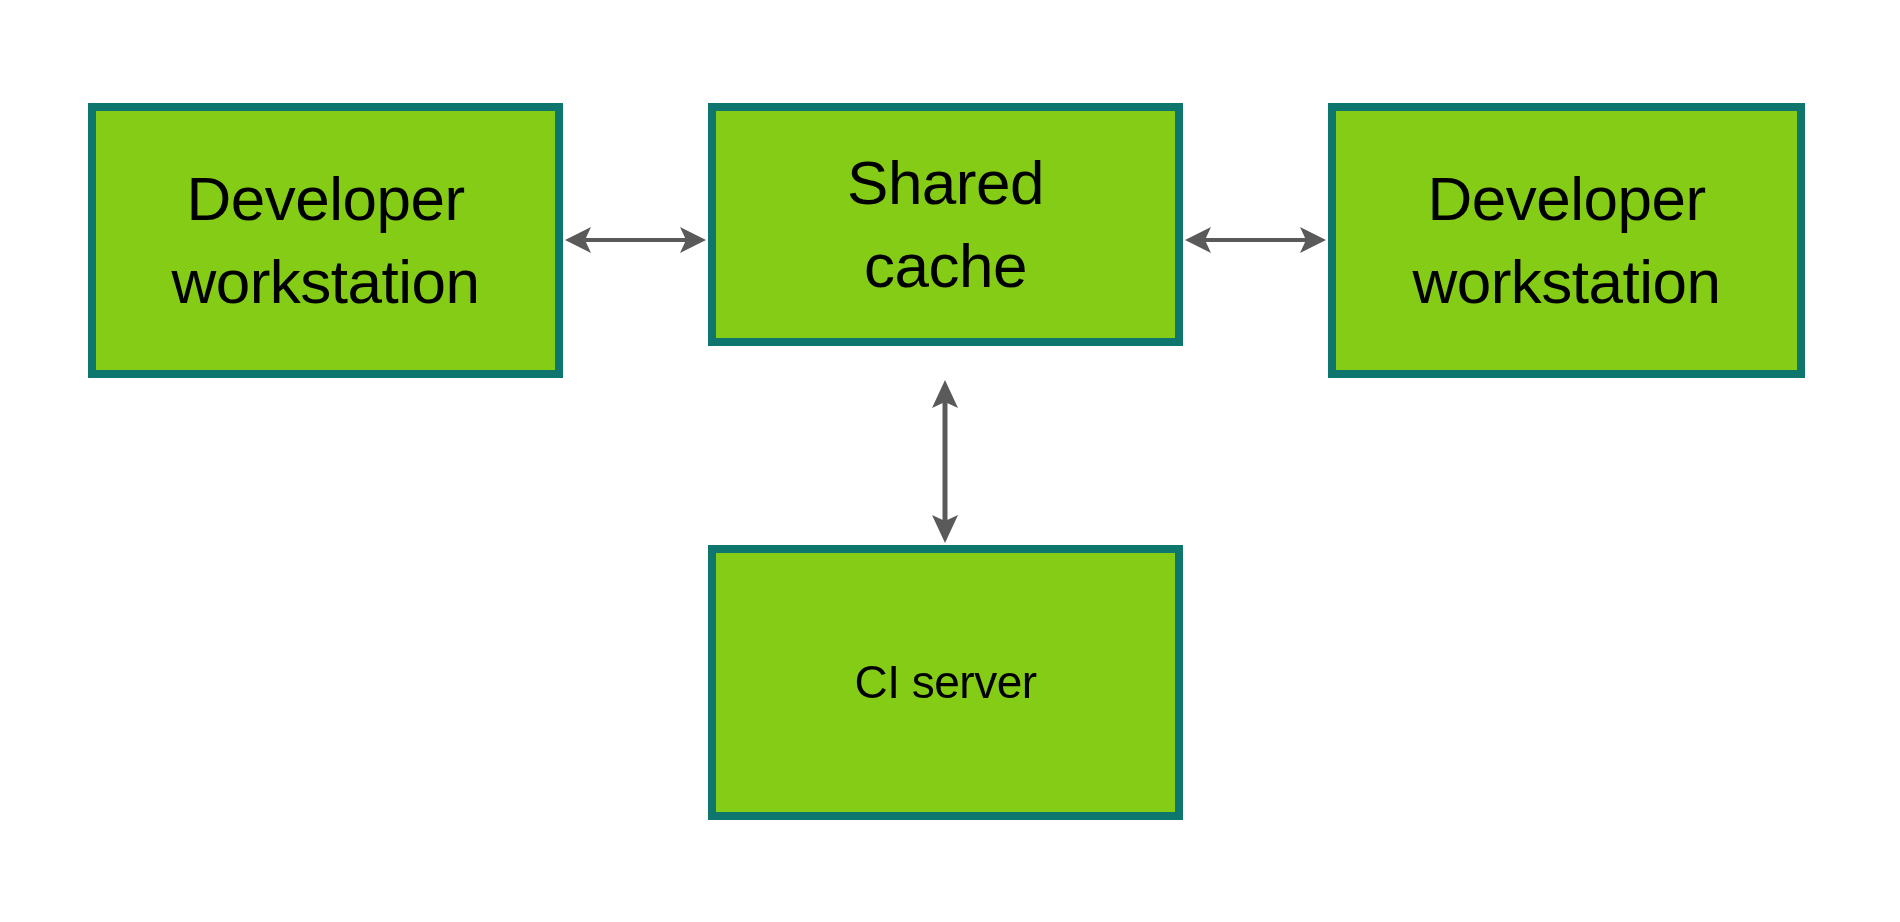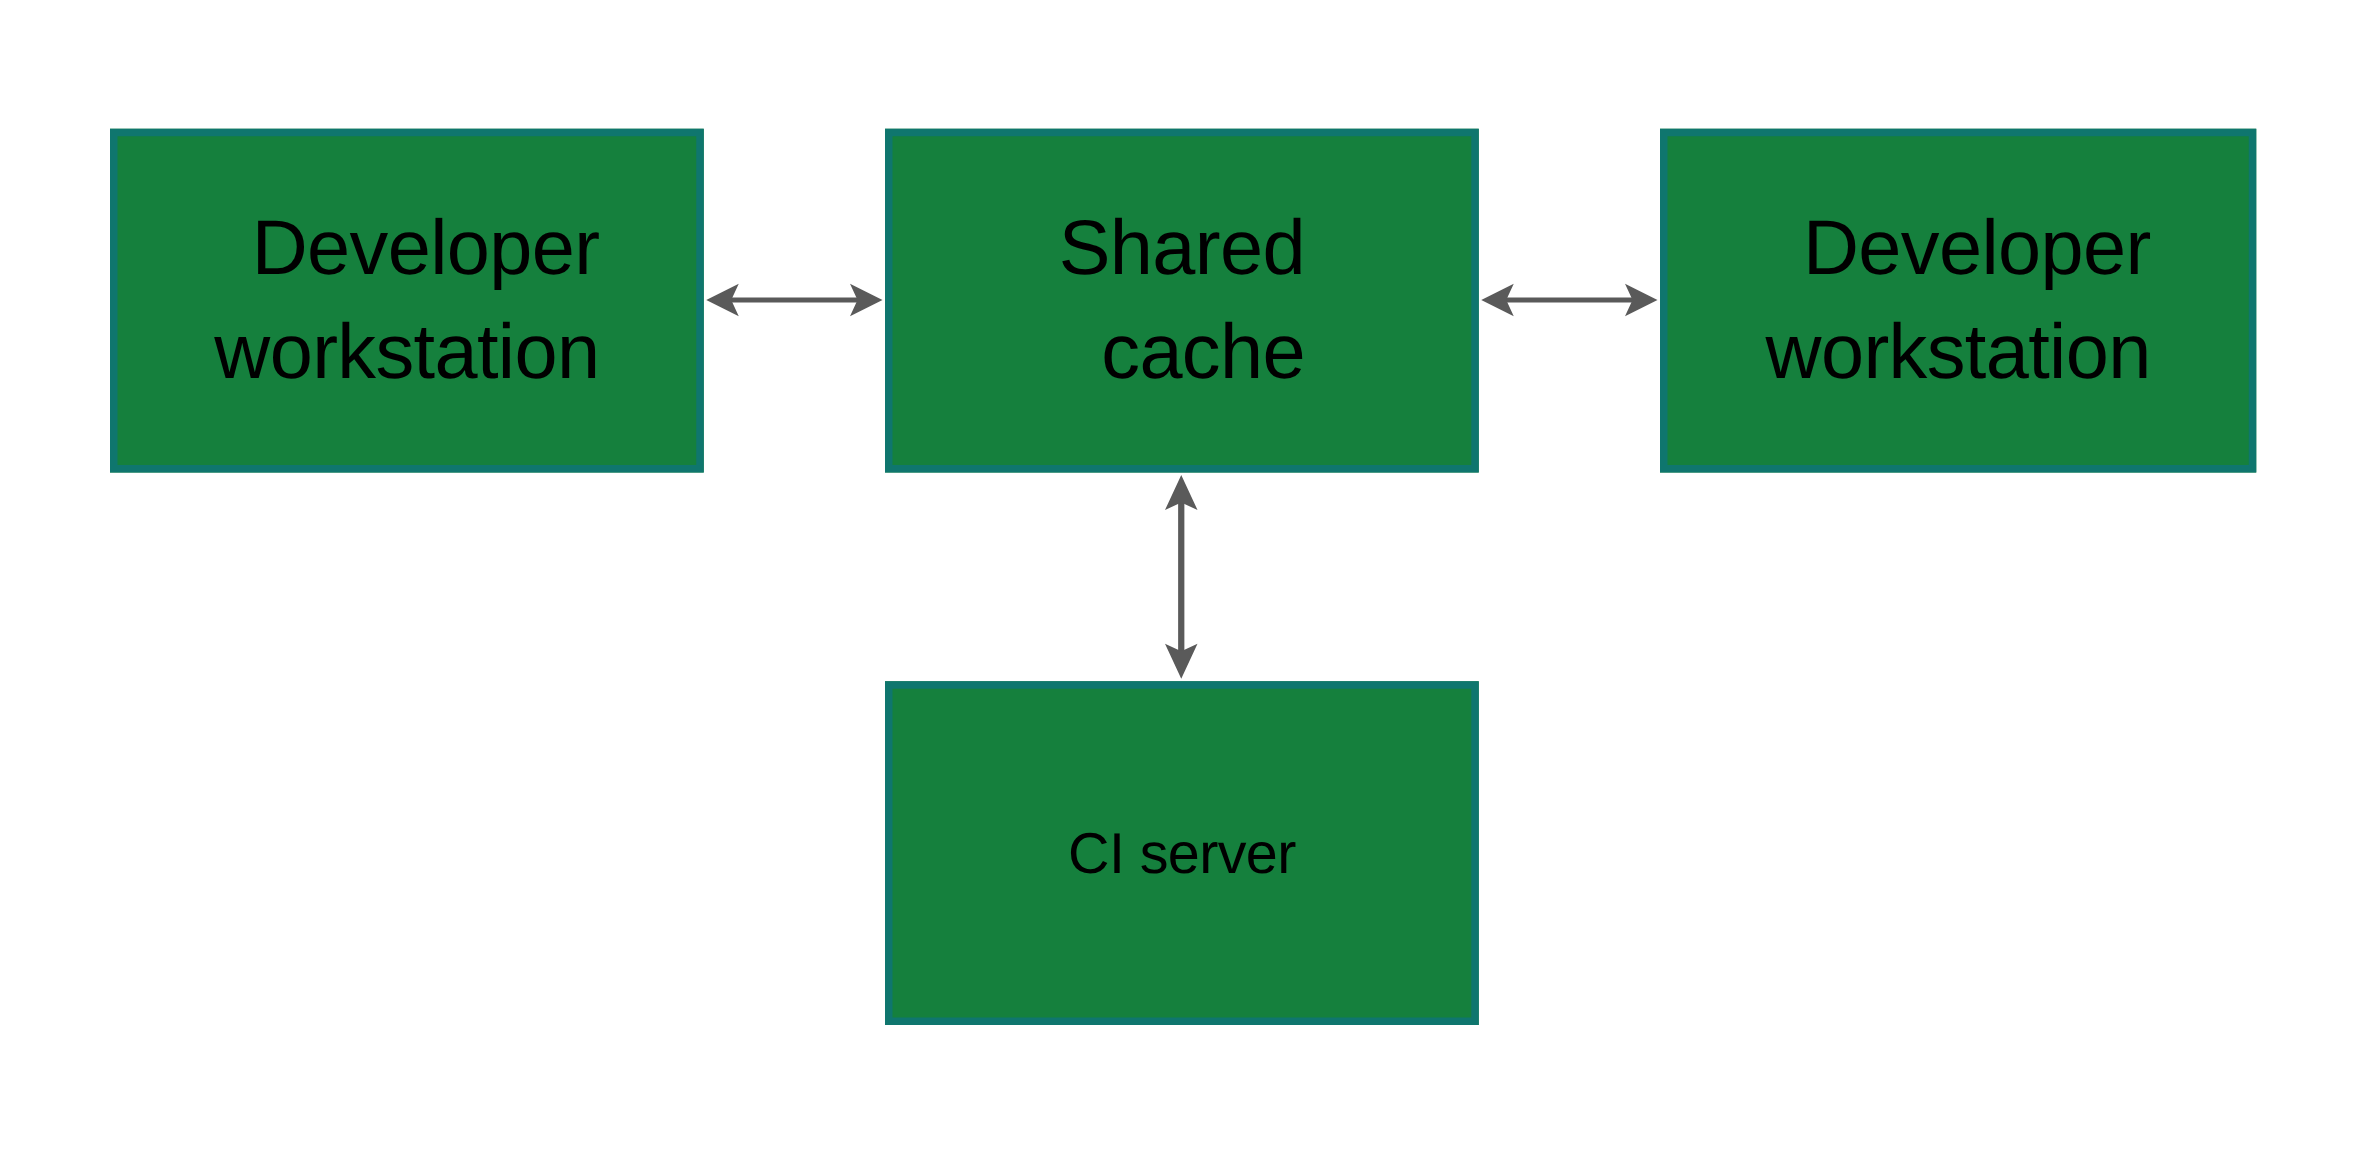--- a/index.html
+++ b/index.html
@@ -15,26 +15,26 @@
   }
   #diagram-canvas {
     position: relative;
     width: 1900px;
     height: 922px;
     background: #ffffff;
   }
   .node {
     position: absolute;
     box-sizing: border-box;
-    background: #15803d;
-    border: 6px solid #0f766e;
+    background: #84cc16;
+    border: 8px solid #0f766e;
     display: flex;
     align-items: center;
     justify-content: center;
-    text-align: right;
+    text-align: center;
   }
   .node-label {
     font-family: "Liberation Sans", sans-serif;
     font-size: 62px;
     line-height: 1.33;
     color: #000000;
     font-weight: 400;
     letter-spacing: -0.5px;
     white-space: pre-line;
     padding: 0 6px;
@@ -54,21 +54,21 @@
 </head>
 <body>
 
 <div id="diagram-canvas">
 
   <div class="node" id="node-dev-workstation-left" style="left:88px; top:103px; width:475px; height:275px;">
     <span class="node-label">Developer
 workstation</span>
   </div>
 
-  <div class="node" id="node-shared-cache" style="left:708px; top:103px; width:475px; height:275px;">
+  <div class="node" id="node-shared-cache" style="left:708px; top:103px; width:475px; height:243px;">
     <span class="node-label">Shared
 cache</span>
   </div>
 
   <div class="node" id="node-dev-workstation-right" style="left:1328px; top:103px; width:477px; height:275px;">
     <span class="node-label">Developer
 workstation</span>
   </div>
 
   <div class="node" id="node-ci-server" style="left:708px; top:545px; width:475px; height:275px;">

